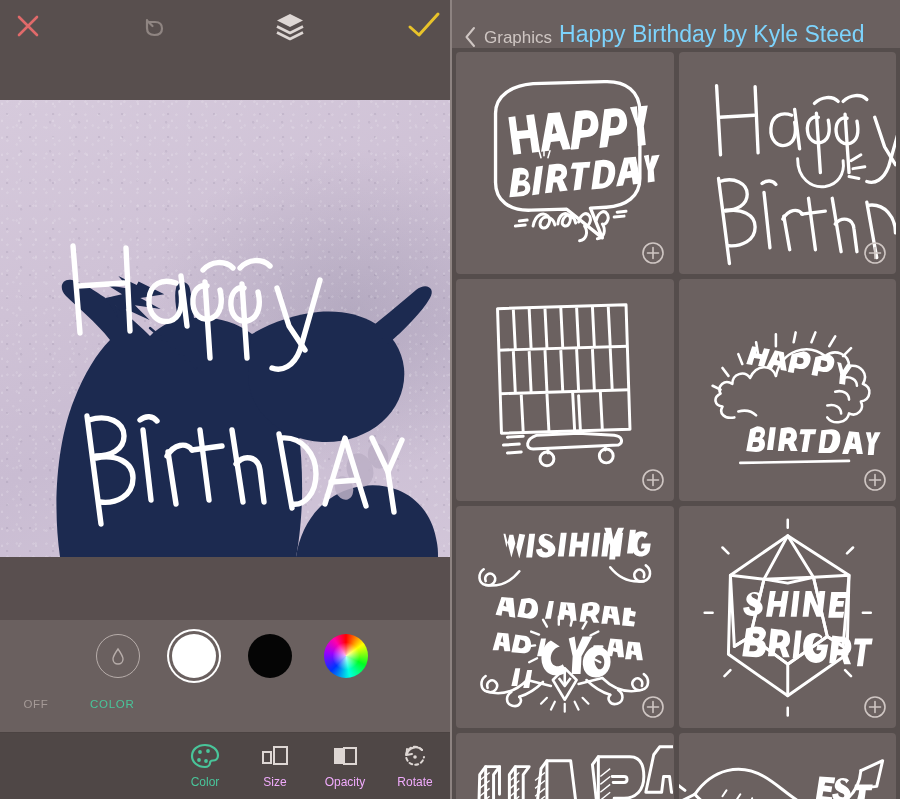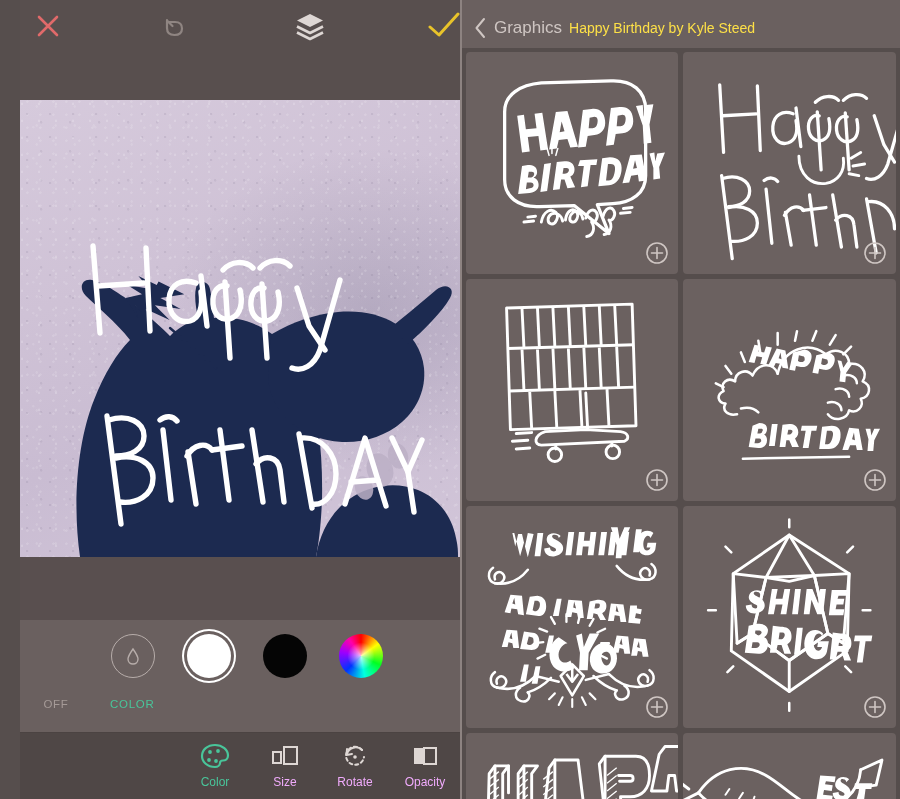--- a/index.html
+++ b/index.html
@@ -12,21 +12,20 @@
   }
   #app { position:relative; width:900px; height:799px; display:flex; }
 
   
   .editor {
     position:relative;
     width:450px; height:799px;
     background:#554d4c;
     display:flex; flex-direction:column;
     overflow:hidden;
-    margin-left:20px;
   }
   .editor-topbar {
     position:relative;
     height:100px;
     background:#584f4e;
     flex:0 0 100px;
   }
   .topbar-icon { position:absolute; top:6px; cursor:pointer; }
   .ic-close  { left:8px;  width:40px; height:40px; }
   .ic-undo   { left:135px;width:40px; height:40px; }
@@ -123,26 +122,26 @@
   .panel-divider {
     width:2px; height:799px; background:#8d8381; flex:0 0 2px;
   }
   .graphics {
     position:relative; width:448px; height:799px;
     background:#554d4c; display:flex; flex-direction:column;
     overflow:hidden;
   }
   .g-header {
     flex:0 0 48px; background:#6a605f;
-    display:flex; align-items:center; gap:7px;
+    display:flex; align-items:flex-end; gap:7px;
     padding:8px 0 0 12px;
   }
   .back-chev { width:13px; height:22px; flex:0 0 13px; cursor:pointer; }
   .g-breadcrumb { font-size:17px; color:#cfc6c3; }
-  .g-title { font-size:14px; color:#fde047; }
+  .g-title { font-size:23px; color:#7dd3fc; }
   .g-grid {
     flex:1 1 auto; padding:4px;
     display:grid; grid-template-columns:1fr 1fr;
     gap:5px; align-content:start; overflow:hidden;
   }
   .tile {
     position:relative; background:#6b6160;
     border-radius:4px; height:222px; overflow:hidden; cursor:pointer;
   }
   .tile-art { position:absolute; inset:0; }
@@ -302,33 +301,33 @@
       </div>
       <div class="tool">
         <svg class="tool-ic" viewBox="0 0 30 26">
           <rect x="3" y="9" width="8" height="11" fill="none" stroke="#ded7d4" stroke-width="2"></rect>
           <rect x="14" y="4" width="13" height="17" fill="none" stroke="#ded7d4" stroke-width="2"></rect>
         </svg>
         <span class="tool-label">Size</span>
       </div>
       <div class="tool">
         <svg class="tool-ic" viewBox="0 0 30 26">
+          <rect x="4" y="5" width="10" height="16" fill="#ded7d4"></rect>
+          <rect x="14" y="5" width="12" height="16" fill="none" stroke="#ded7d4" stroke-width="2"></rect>
+        </svg>
+        <span class="tool-label">Opacity</span>
+      </div>
+      <div class="tool">
+        <svg class="tool-ic" viewBox="0 0 30 26">
           <path d="M22 7 A9 9 0 1 0 24 14" fill="none" stroke="#ded7d4" stroke-width="2" stroke-linecap="round" stroke-dasharray="3 3"></path>
           <path d="M22 7 A9 9 0 0 0 7 11" fill="none" stroke="#ded7d4" stroke-width="2" stroke-linecap="round"></path>
           <path d="M7 6 L6.5 12 L12 11" fill="none" stroke="#ded7d4" stroke-width="2" stroke-linecap="round" stroke-linejoin="round"></path>
           <circle cx="15" cy="14" r="1.8" fill="#ded7d4"></circle>
         </svg>
         <span class="tool-label">Rotate</span>
-      </div>
-      <div class="tool">
-        <svg class="tool-ic" viewBox="0 0 30 26">
-          <rect x="4" y="5" width="10" height="16" fill="#ded7d4"></rect>
-          <rect x="14" y="5" width="12" height="16" fill="none" stroke="#ded7d4" stroke-width="2"></rect>
-        </svg>
-        <span class="tool-label">Opacity</span>
       </div>
     </div>
   </section>
 
   <div class="panel-divider"></div>
 
   <section class="graphics">
 
     <div class="g-header">
       <svg class="back-chev" viewBox="0 0 13 22">

